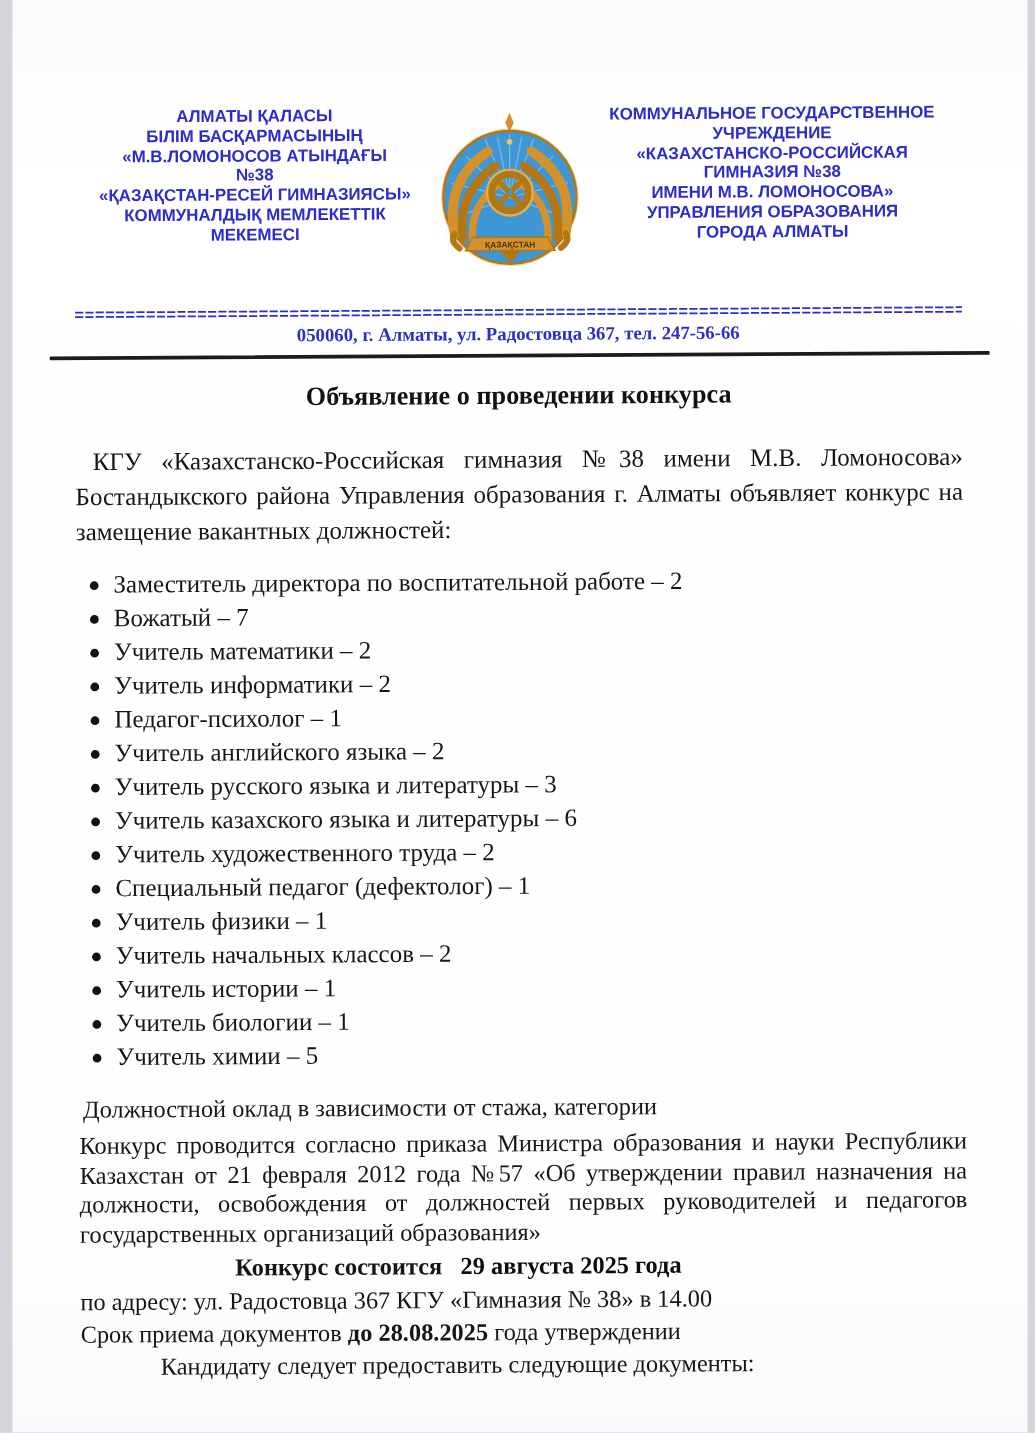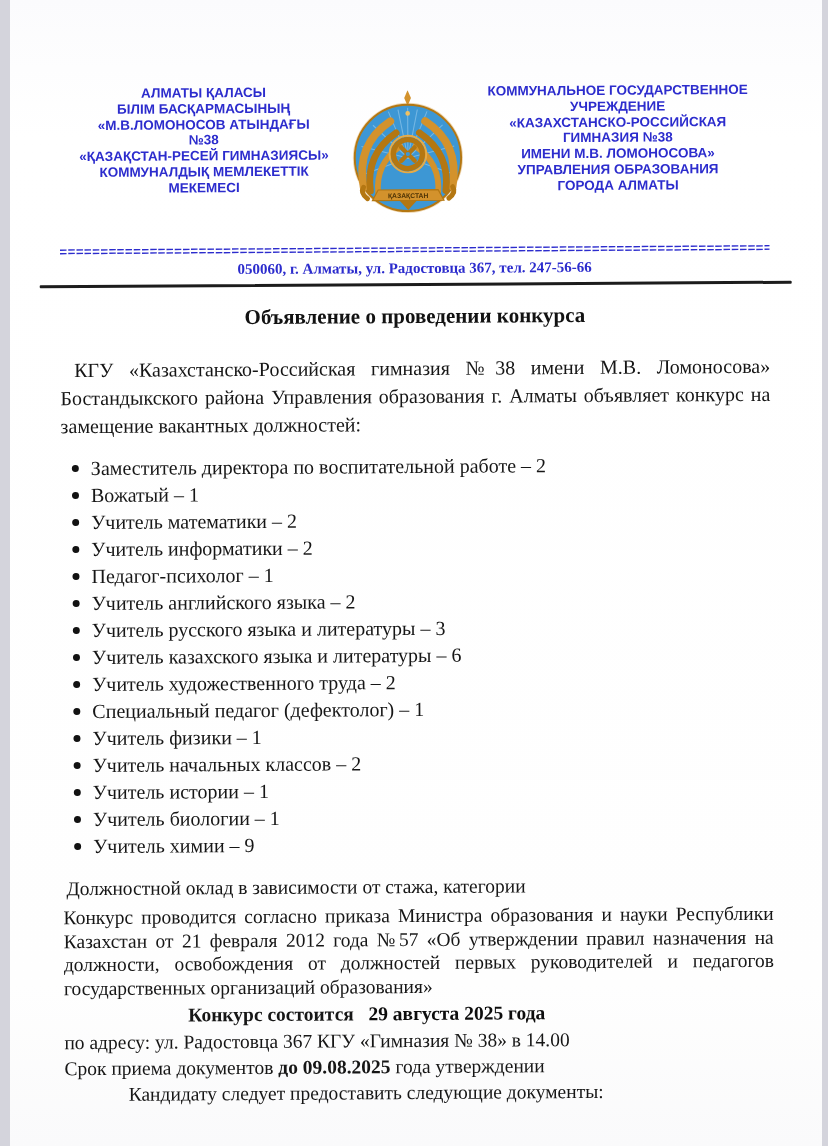--- a/index.html
+++ b/index.html
@@ -144,49 +144,49 @@
     <div class="equals">========================================================================================</div>
     <div class="lh-address">050060, г. Алматы,  ул. Радостовца  367,  тел.  247-56-66</div>
     <div class="black-rule"></div>
 
     <h1 class="doc-title">Объявление о проведении конкурса</h1>
 
     <p class="intro">КГУ «Казахстанско-Российская гимназия №38 имени М.В. Ломоносова» Бостандыкского района Управления образования г. Алматы объявляет конкурс на замещение вакантных должностей:</p>
 
     <ul class="vacancy-list">
         <li class="vacancy-item"><span>Заместитель директора по воспитательной работе – 2</span></li>
-        <li class="vacancy-item"><span>Вожатый – 1</span></li>
+        <li class="vacancy-item"><span>Вожатый – 7</span></li>
         <li class="vacancy-item"><span>Учитель математики – 2</span></li>
         <li class="vacancy-item"><span>Учитель информатики – 2</span></li>
         <li class="vacancy-item"><span>Педагог-психолог – 1</span></li>
         <li class="vacancy-item"><span>Учитель английского языка – 2</span></li>
         <li class="vacancy-item"><span>Учитель русского языка и литературы – 3</span></li>
         <li class="vacancy-item"><span>Учитель казахского языка и литературы – 6</span></li>
         <li class="vacancy-item"><span>Учитель художественного труда – 2</span></li>
         <li class="vacancy-item"><span>Специальный педагог (дефектолог) – 1</span></li>
         <li class="vacancy-item"><span>Учитель физики – 1</span></li>
         <li class="vacancy-item"><span>Учитель начальных классов – 2</span></li>
         <li class="vacancy-item"><span>Учитель истории – 1</span></li>
         <li class="vacancy-item"><span>Учитель биологии – 1</span></li>
-        <li class="vacancy-item"><span>Учитель химии – 9</span></li>
+        <li class="vacancy-item"><span>Учитель химии – 5</span></li>
       </ul>
 
     <p class="salary-note">Должностной оклад в зависимости от стажа, категории</p>
 
     <p class="order-par">Конкурс проводится  согласно приказа Министра образования и науки Республики Казахстан от 21 февраля 2012 года №57 «Об утверждении правил назначения на должности, освобождения от должностей первых руководителей и педагогов государственных организаций образования»</p>
 
     <p class="event-line">
       <span>Конкурс состоится</span>&nbsp;&nbsp;
       <span class="date">29 августа  2025 года</span>
     </p>
 
     <p class="venue-line">по адресу: ул. Радостовца 367  КГУ «Гимназия № 38» в 14.00</p>
 
     <p class="deadline-line">
       <span>Срок приема документов</span>
-      <b>до 09.08.2025</b>
+      <b>до 28.08.2025</b>
       <span>года утверждении</span>
     </p>
 
     <p class="docs-line">Кандидату следует предоставить следующие документы:</p>
 
   </div>
 </div>
 
 </body></html>

